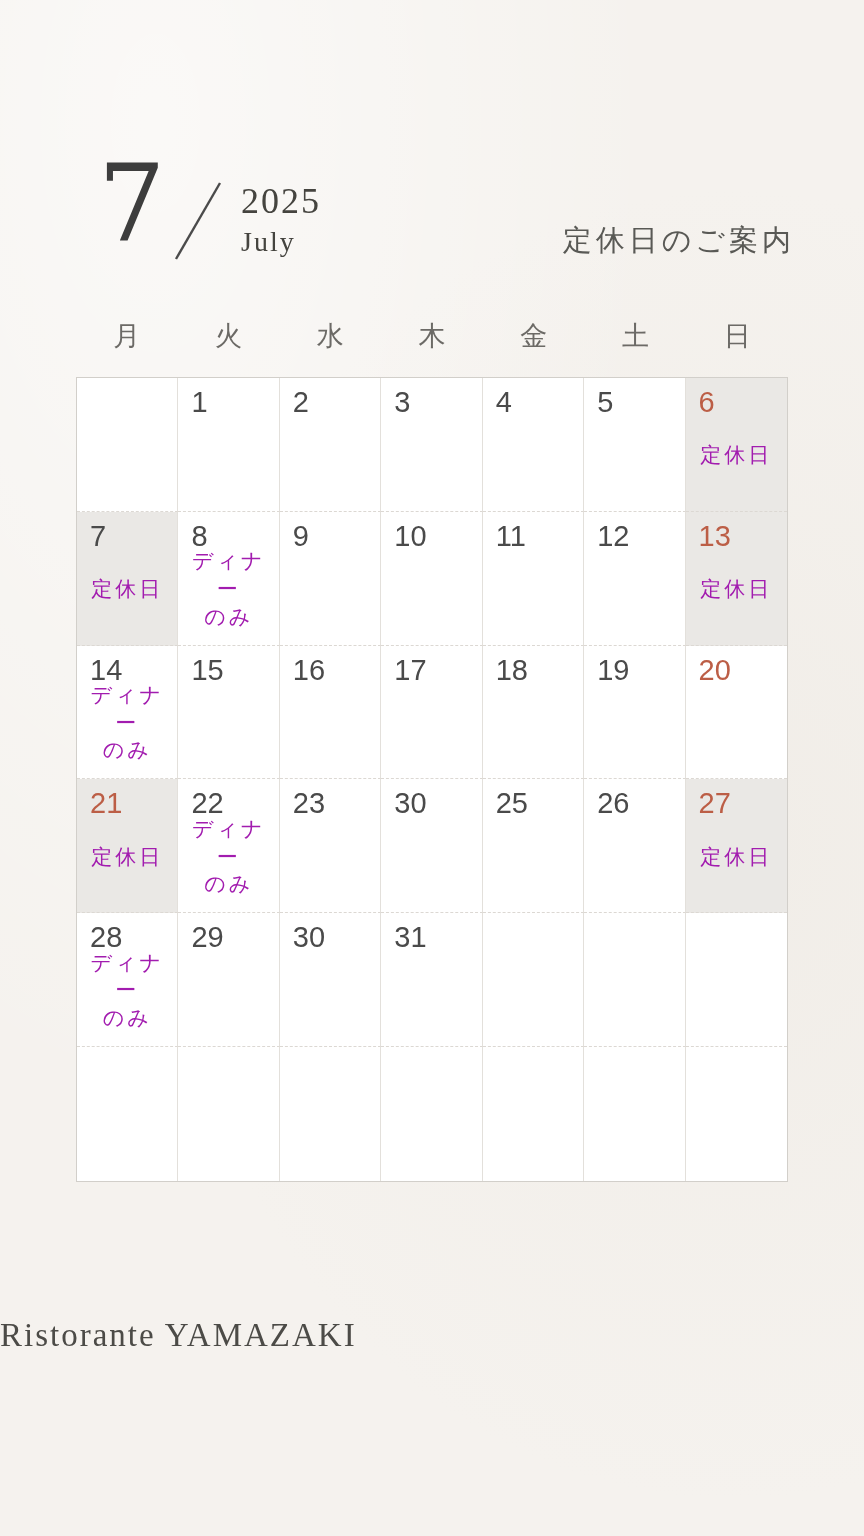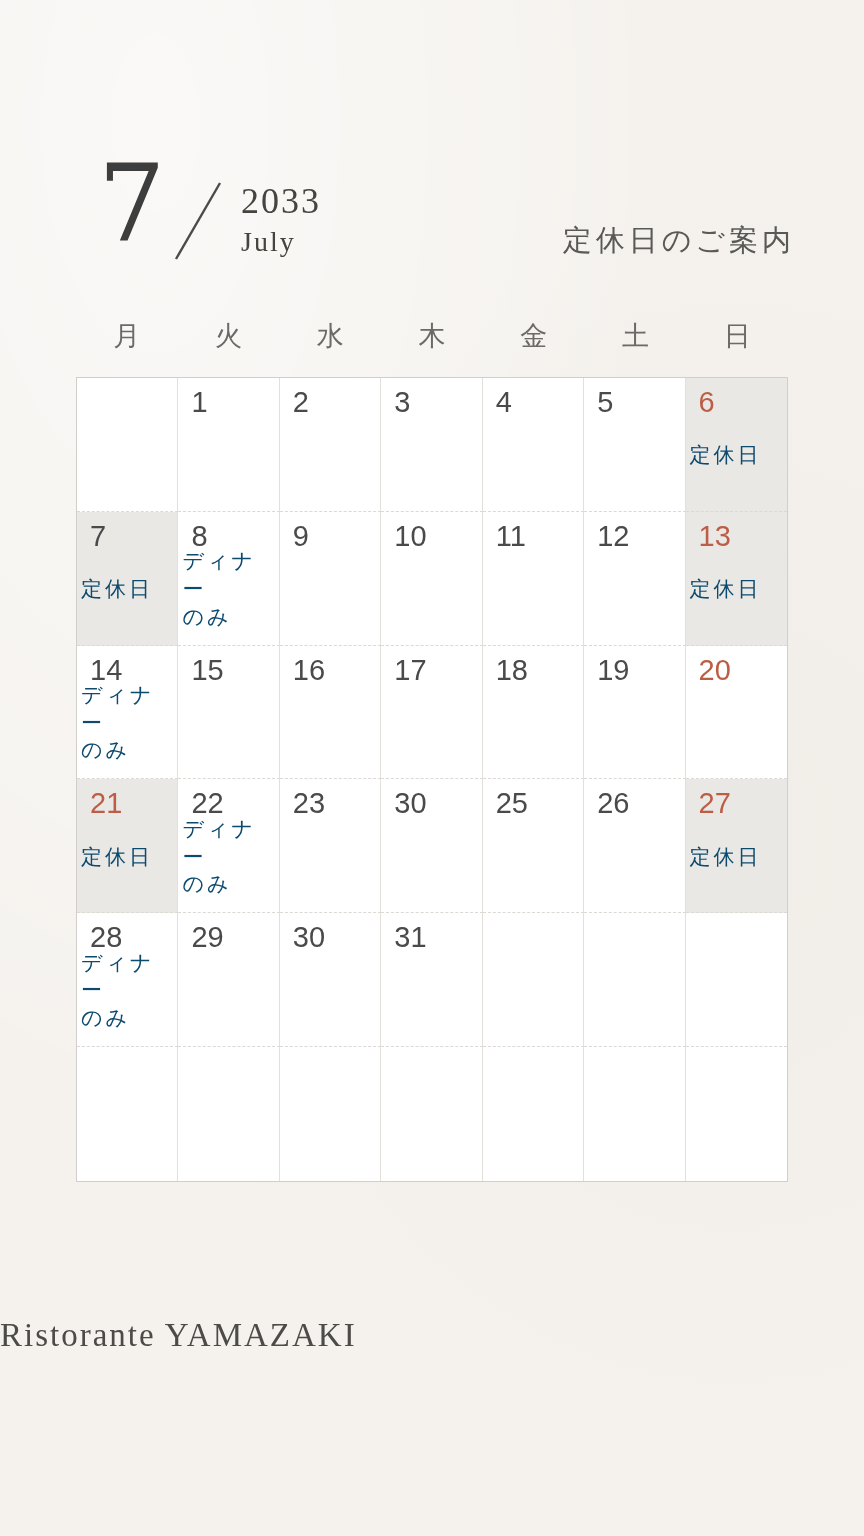--- a/index.html
+++ b/index.html
@@ -102,24 +102,25 @@
     color: #4a4a4a;
     line-height: 1.1;
   }
   .cell.red .day { color: var(--accent-red, #bc5e46); }
   .note {
     position: absolute;
     left: 4px;
     right: 4px;
     top: 59%;
     transform: translateY(-50%);
+    text-align: center;
     font-size: 21px;
     letter-spacing: 3px;
     line-height: 1.32;
-    color: #0c4a6e;
+    color: #a21caf;
     white-space: pre-line;
   }
 
   
   .footer {
     position: absolute;
     left: 0;
     right: 0;
     top: 1317px;
     font-size: 33px;
@@ -132,21 +133,21 @@
 
 <div class="page">
 
   <div class="big-month">7</div>
 
   <svg class="slash" viewBox="0 0 48 80">
     <line x1="46" y1="2" x2="2" y2="78" stroke="#4b4b4b" stroke-width="2.4"></line>
   </svg>
 
   <div class="year-month">
-    <div class="year">2033</div>
+    <div class="year">2025</div>
     <div class="month">July</div>
   </div>
 
   <div class="notice">定休日のご案内</div>
 
   <div class="weekdays" id="weekdays">
       <span class="weekday">月</span>
       <span class="weekday">火</span>
       <span class="weekday">水</span>
       <span class="weekday">木</span>

